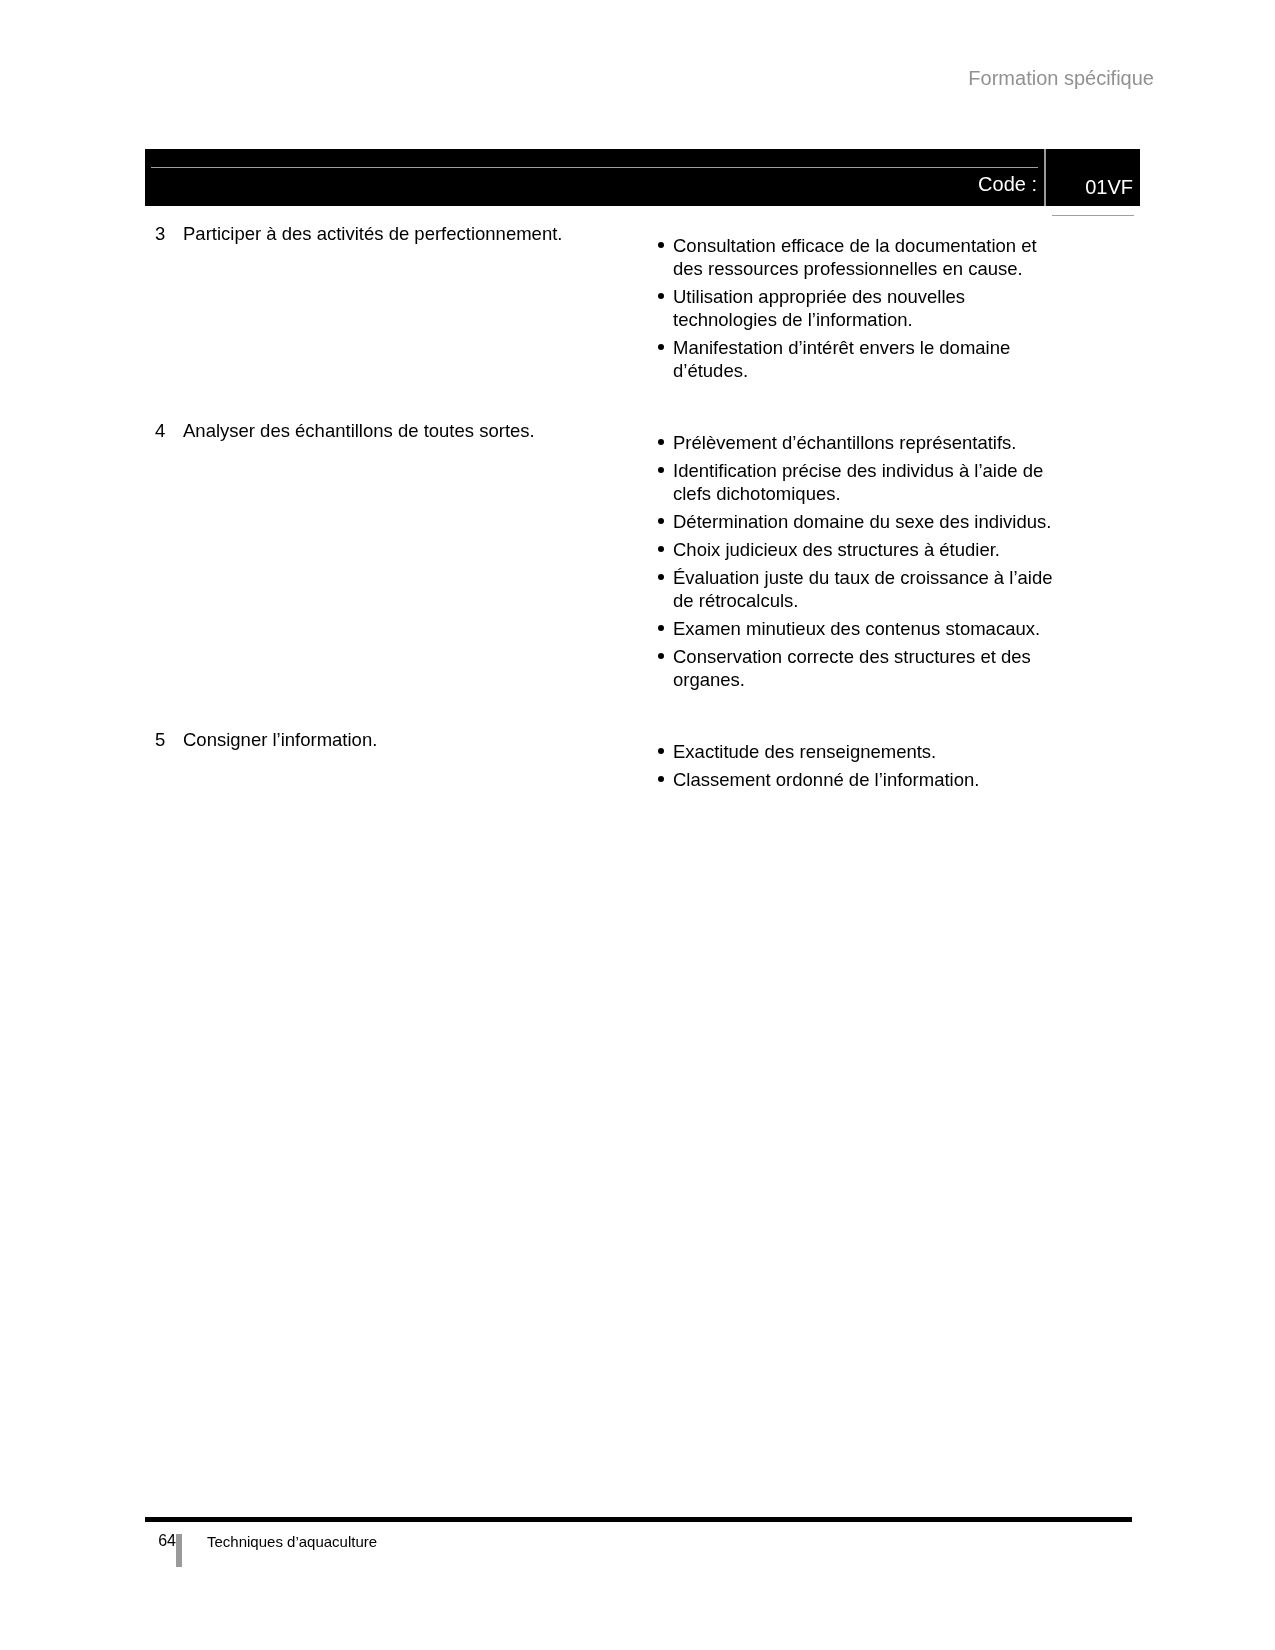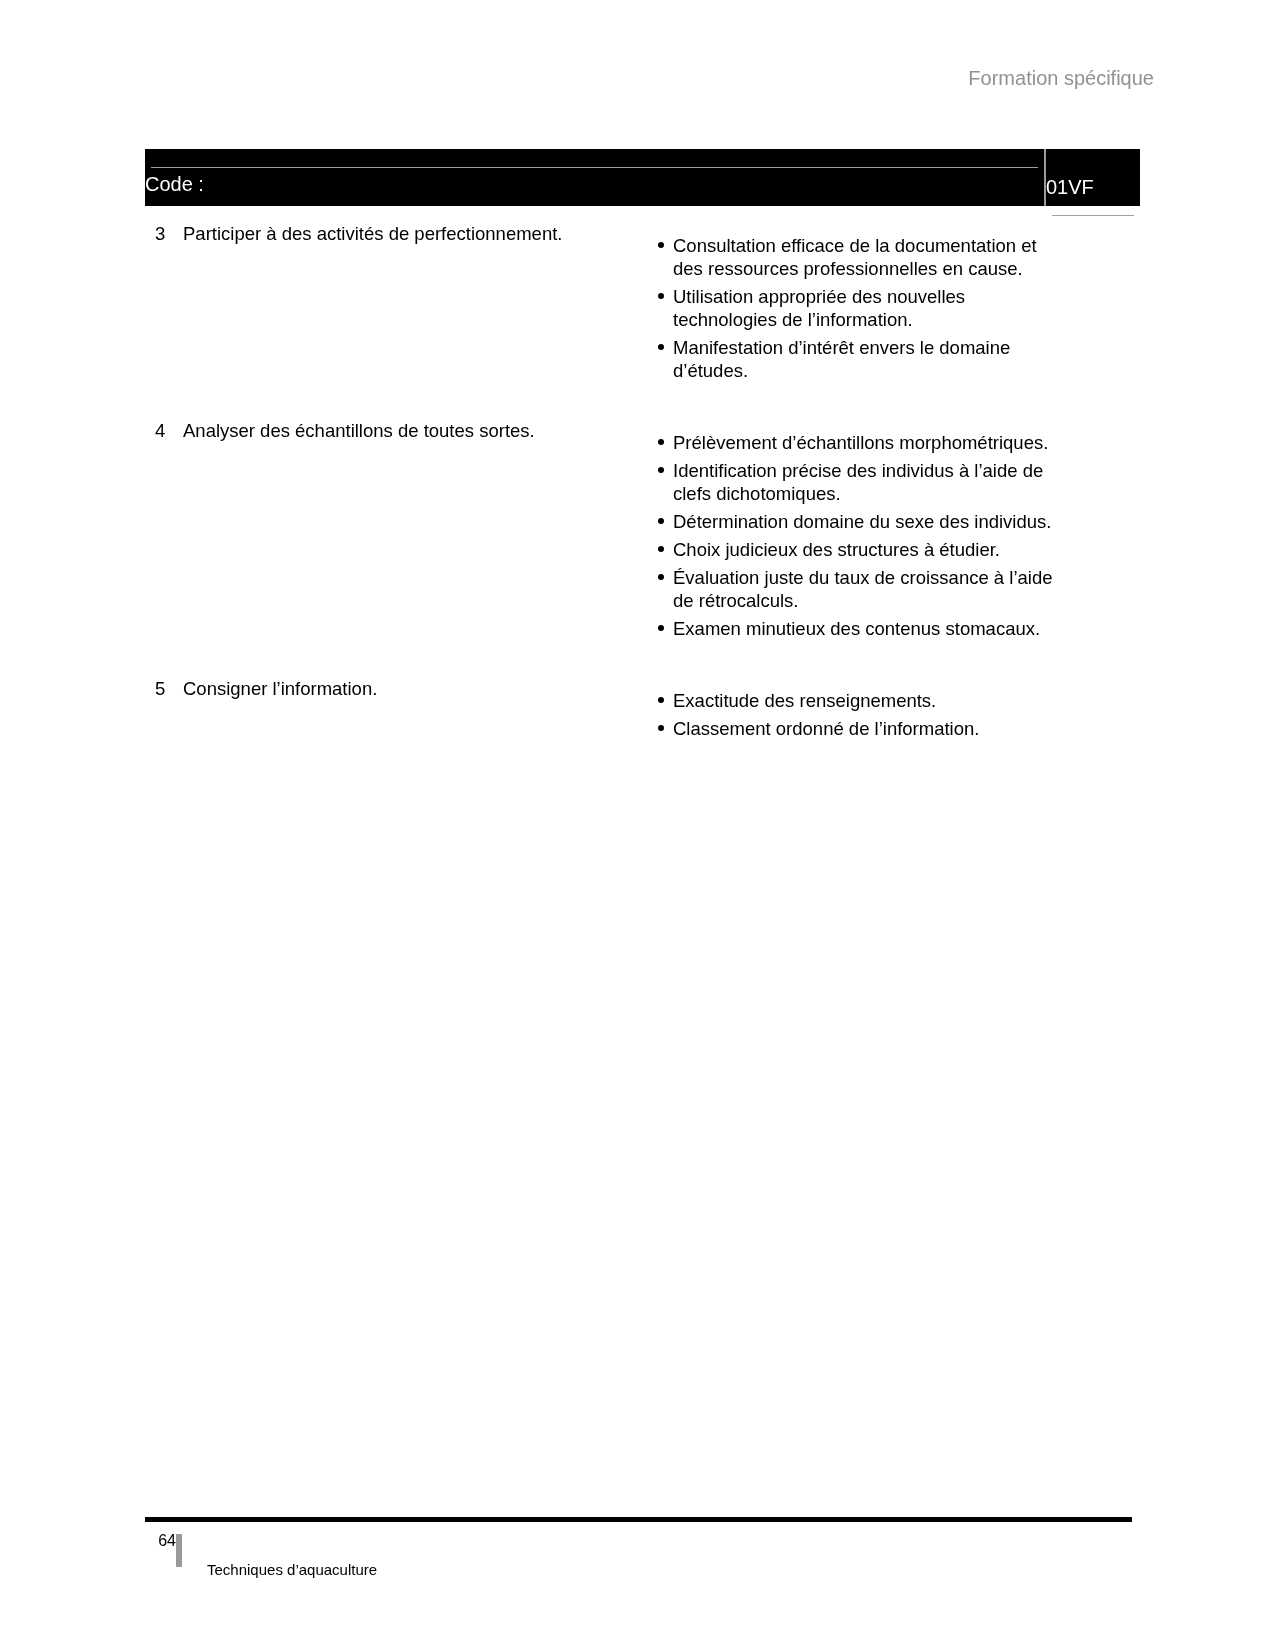--- a/index.html
+++ b/index.html
@@ -32,20 +32,21 @@
     width: 995px;
     height: 57px;
     background: #000000;
     display: flex;
     box-sizing: border-box;
   }
   .banner .cell {
     position: relative;
     display: flex;
     align-items: flex-end;
+    justify-content: flex-end;
     padding: 0 7px 12px 0;
     box-sizing: border-box;
   }
   .banner .cell-main { flex: 1 1 auto; }
   .banner .cell-code { width: 94px; flex: 0 0 auto; margin-top: 48px; }
   .banner .vdiv {
     width: 2px;
     background: #9a9a9a;
     flex: 0 0 auto;
   }
@@ -143,21 +144,20 @@
     height: 33px;
     background: #9a9a9a;
     margin-top: 3px;
     margin-right: 25px;
     flex: 0 0 auto;
   }
   .doc-title {
     font-size: 15px;
     line-height: 19px;
     padding-top: 1px;
-    margin-top: 28px;
   }
 </style>
 </head>
 <body>
 
 <div class="page">
 
   <div class="running-head">Formation spécifique</div>
 
   <div class="banner">
@@ -188,28 +188,30 @@
 d’études.</li>
       </ul>
     </div>
 
     <div class="obj-row">
       <div class="obj-cell">
         <span class="obj-num">4</span>
         <span class="obj-stmt">Analyser des échantillons de toutes sortes.</span>
       </div>
       <ul class="criteria">
-        <li>Prélèvement d’échantillons morphométriques.</li>
+        <li>Prélèvement d’échantillons représentatifs.</li>
         <li>Identification précise des individus à l’aide de
 clefs dichotomiques.</li>
         <li>Détermination domaine du sexe des individus.</li>
         <li>Choix judicieux des structures à étudier.</li>
         <li>Évaluation juste du taux de croissance à l’aide
 de rétrocalculs.</li>
         <li>Examen minutieux des contenus stomacaux.</li>
+        <li>Conservation correcte des structures et des
+organes.</li>
       </ul>
     </div>
 
     <div class="obj-row">
       <div class="obj-cell">
         <span class="obj-num">5</span>
         <span class="obj-stmt">Consigner l’information.</span>
       </div>
       <ul class="criteria">
         <li>Exactitude des renseignements.</li>

